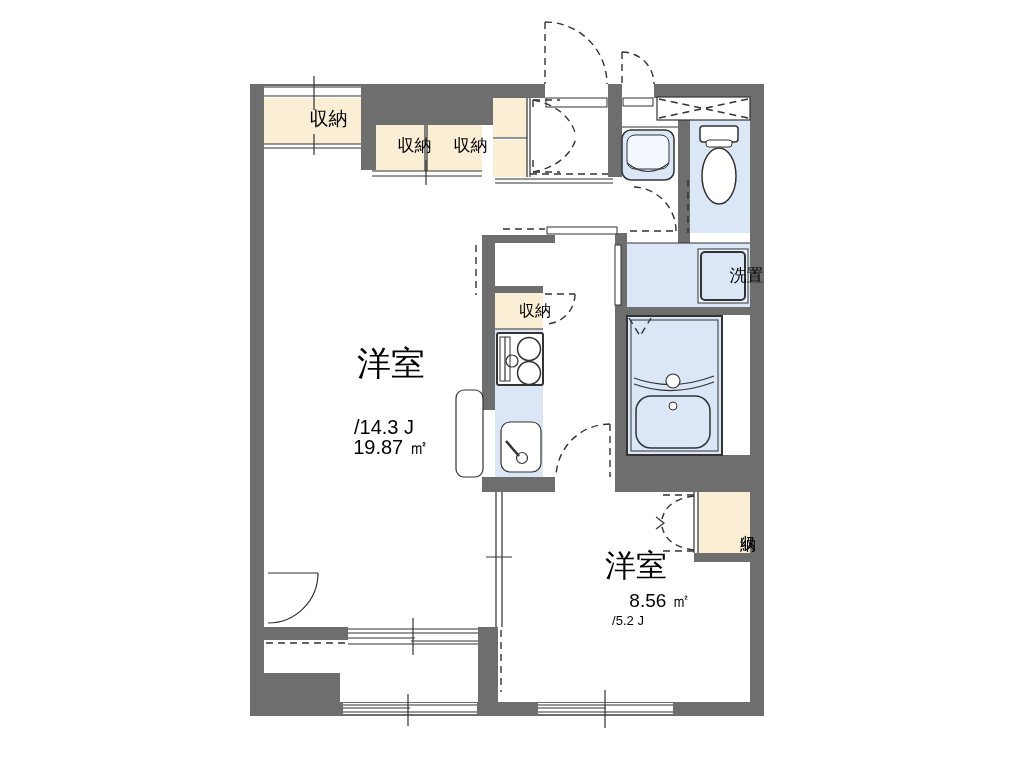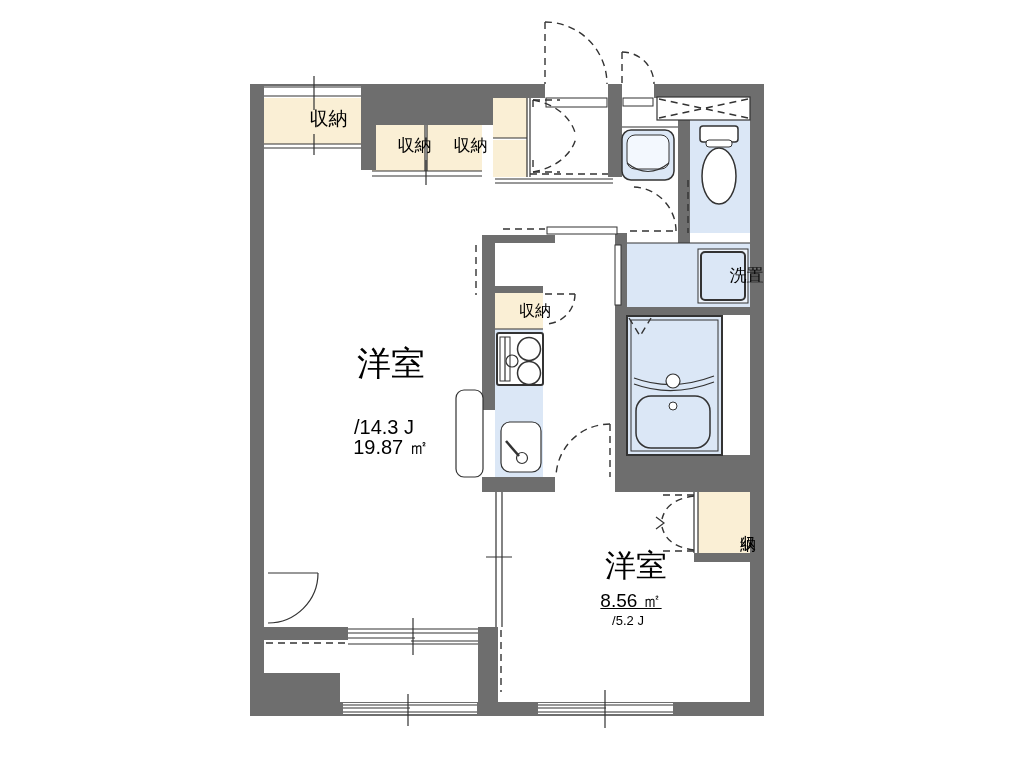--- a/index.html
+++ b/index.html
@@ -196,15 +196,15 @@
   <div class="lbl" style="left:427px;top:137px;width:55px;font-size:17px;">収納</div>
   <div class="lbl" style="left:495px;top:302px;width:48px;font-size:16px;">収納</div>
   <div class="lbl v" style="left:707px;top:496px;width:34px;height:56px;font-size:16px;">収納</div>
   <div class="lbl" style="left:701px;top:267px;width:59px;font-size:17px;">洗置</div>
 
   <div class="lbl" style="left:300px;top:345px;width:150px;font-size:34px;">洋室</div>
   <div class="lbl" style="left:300px;top:392px;width:150px;font-size:20px;margin-top:44px;">19.87 ㎡</div>
   <div class="lbl" style="left:293px;top:416px;width:150px;font-size:20px;">/14.3 J</div>
 
   <div class="lbl" style="left:545px;top:549px;width:150px;font-size:31px;">洋室</div>
-  <div class="lbl" style="left:540px;top:591px;width:150px;font-size:19px;text-decoration:underline;">8.56 ㎡</div>
+  <div class="lbl" style="left:569px;top:591px;width:150px;font-size:19px;">8.56 ㎡</div>
   <div class="lbl" style="left:537px;top:614px;width:150px;font-size:13px;">/5.2 J</div>
 </div>
 
 </body></html>

